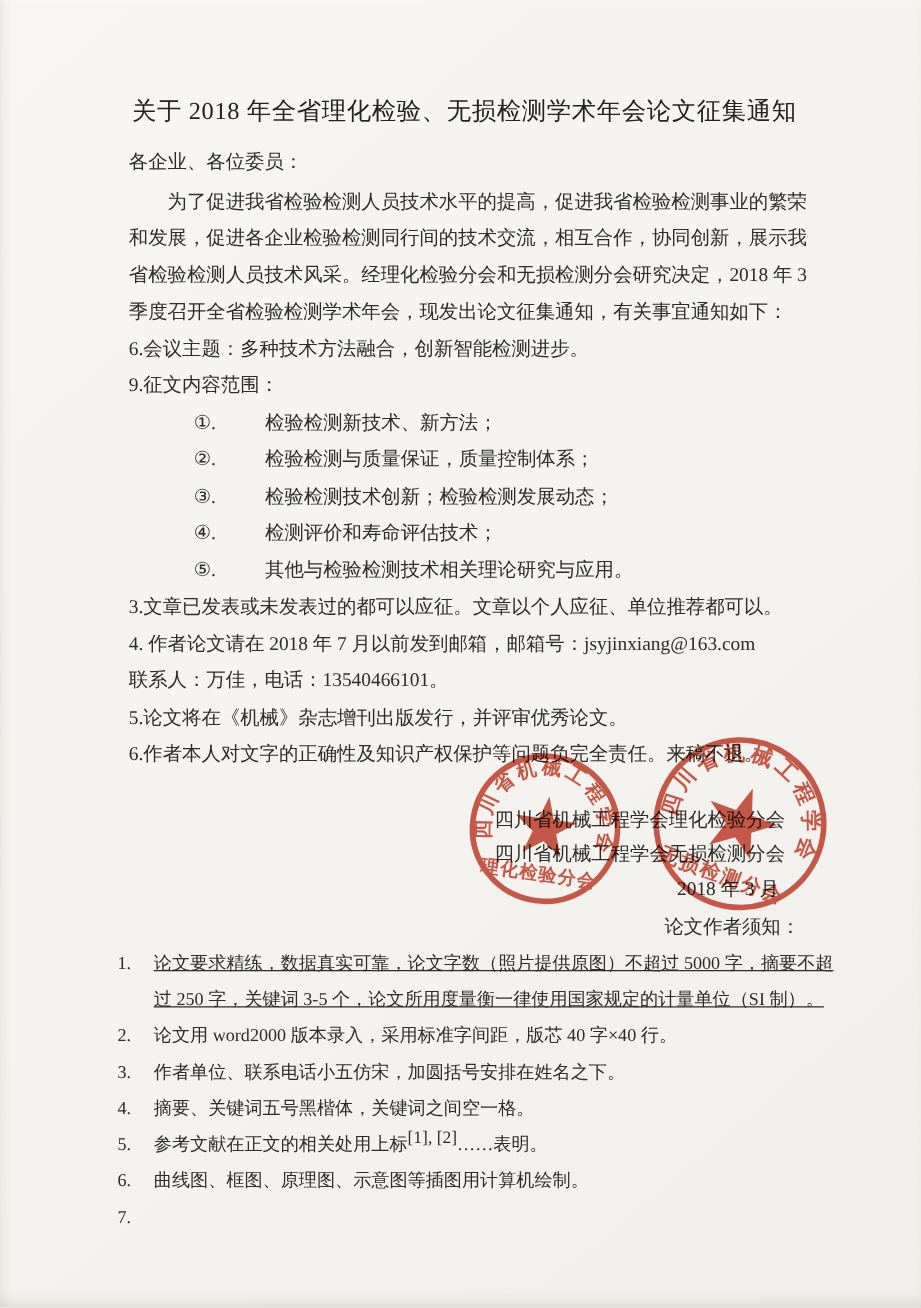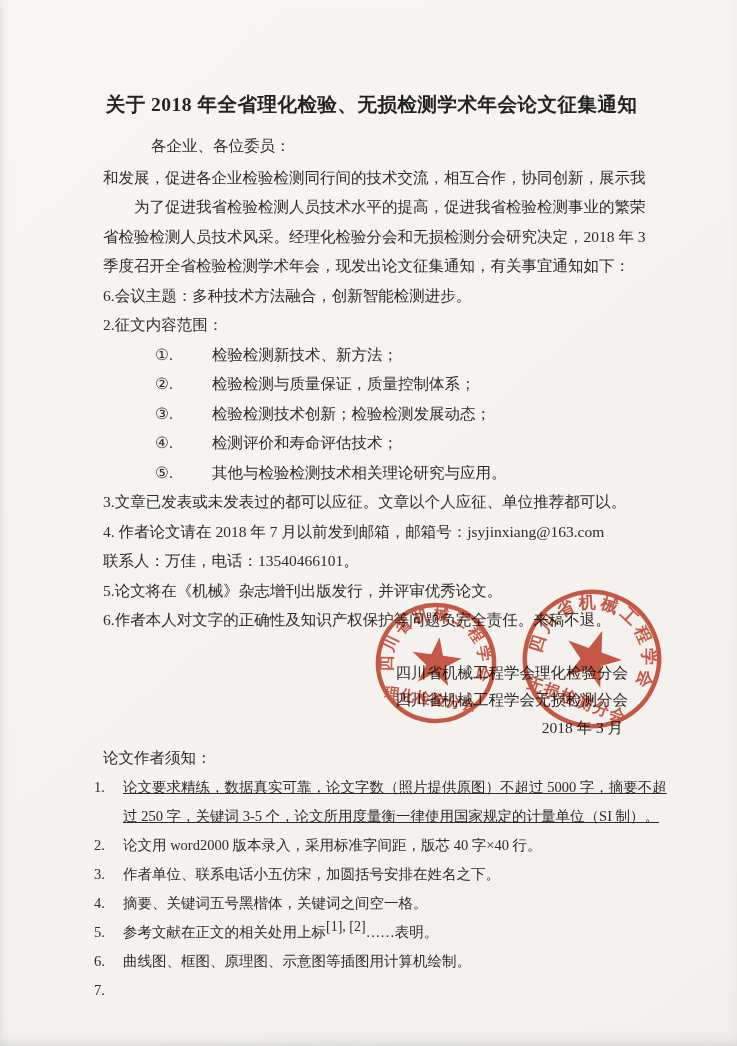--- a/index.html
+++ b/index.html
@@ -10,33 +10,33 @@
     color:#2e2b28; overflow:hidden;
   }
   .page::after {
     content:""; position:absolute; inset:0; pointer-events:none;
     box-shadow: inset 0 -8px 16px -10px rgba(110,105,95,.35),
                 inset 8px 0 14px -12px rgba(110,105,95,.22),
                 inset 0 6px 10px -8px rgba(255,255,255,.8);
   }
   .doc { position:absolute; left:103px; top:75px; width:537px; font-size:15.5px; }
   .title {
-    margin:16px -12px 13px -12px; font-size:19.5px; font-weight:700;
+    margin:0 -12px 13px -12px; font-size:19.5px; font-weight:400;
     text-align:center; letter-spacing:.5px; color:#24221f; white-space:nowrap;
   }
   .line { height:29.5px; line-height:29.5px; white-space:nowrap; }
-  .salutation { margin-bottom:2px;margin-left:48px; }
+  .salutation { margin-bottom:2px; }
   .indent { text-indent:31px; }
   .sub-list { margin-left:52px; }
   .sub-item { display:flex; height:29.5px; line-height:29.5px; white-space:nowrap; }
   .sub-num { width:57px; flex:none; }
   .sig { text-align:right; line-height:27.5px; margin-top:24px; }
   .sig-org { padding-right:12px; white-space:nowrap; }
   .sig-date { padding-right:17px; white-space:nowrap; }
-  .notes-heading { margin-top:4px; height:26px; line-height:26px; white-space:nowrap; }
+  .notes-heading { margin-top:4px; height:26px; line-height:26px; white-space:nowrap;text-align:right; }
   .notes { margin-left:-9px; margin-top:2px; font-size:14.5px; }
   .note-item { display:flex; line-height:29px; }
   .note-num { width:29px; flex:none; }
   .note-text { white-space:nowrap; }
   .nline { display:block; white-space:nowrap;text-decoration:underline; }
   sup { font-size:14px; line-height:0; }
   .stamp { position:absolute; mix-blend-mode:multiply; opacity:.87; }
   .stamp-left  { left:356px; top:583px; transform:rotate(8deg); }
   .stamp-right { left:512px; top:579px; transform:rotate(20deg); }
   .stamp text { font-family:"Liberation Serif","DejaVu Serif",serif; font-weight:700; }
@@ -44,27 +44,27 @@
 </head>
 <body>
 
 <div class="page">
   <div class="doc">
 
     <h1 class="title">关于 2018 年全省理化检验、无损检测学术年会论文征集通知</h1>
 
     <div class="line salutation">各企业、各位委员：</div>
 
+    <div class="line indent">为了促进我省检验检测人员技术水平的提高，促进我省检验检测事业的繁荣</div>
     <div class="line">和发展，促进各企业检验检测同行间的技术交流，相互合作，协同创新，展示我</div>
-    <div class="line indent">为了促进我省检验检测人员技术水平的提高，促进我省检验检测事业的繁荣</div>
     <div class="line">省检验检测人员技术风采。经理化检验分会和无损检测分会研究决定，2018 年 3</div>
     <div class="line">季度召开全省检验检测学术年会，现发出论文征集通知，有关事宜通知如下：</div>
 
     <div class="line">6.会议主题：多种技术方法融合，创新智能检测进步。</div>
-    <div class="line">2.征文内容范围：</div>
+    <div class="line">9.征文内容范围：</div>
 
     <div class="sub-list">
       <div class="sub-item">
         <span class="sub-num">①.</span>
         <span>检验检测新技术、新方法；</span>
       </div>
       <div class="sub-item">
         <span class="sub-num">②.</span>
         <span>检验检测与质量保证，质量控制体系；</span>
       </div>

